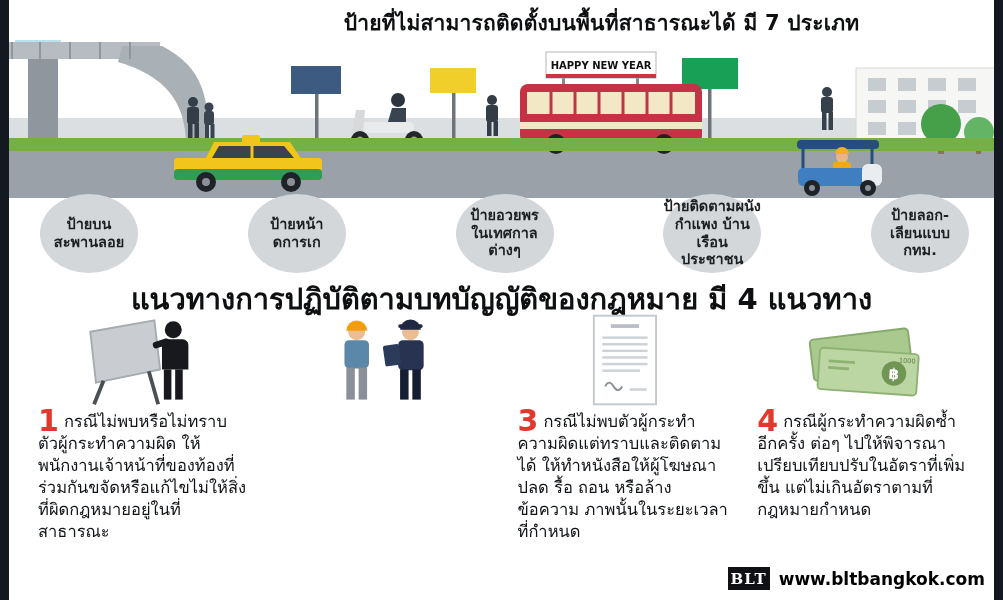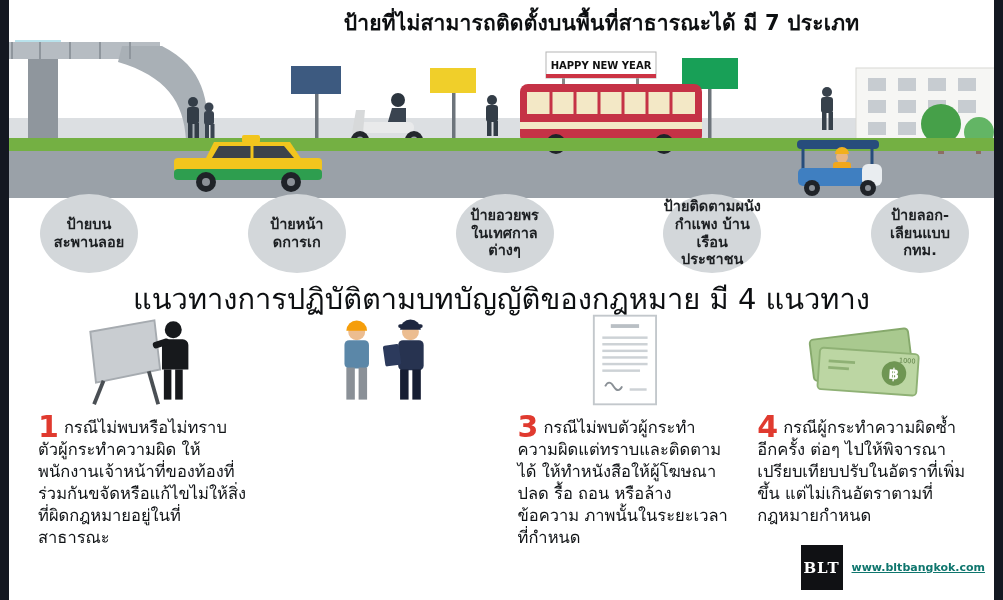--- a/index.html
+++ b/index.html
@@ -26,41 +26,41 @@
   }
   .circle{
     width:98px;height:79px;border-radius:50%;
     background:#d3d7da;
     display:flex;align-items:center;justify-content:center;
     text-align:center;font-size:14.5px;font-weight:600;line-height:1.22;
     color:#1c1f22;white-space:pre-line;flex:0 0 auto;
   }
   .guide-title{
     position:absolute;top:276px;left:0;right:0;text-align:center;
-    font-size:29px;font-weight:normal;color:#0d0f11;white-space:nowrap;
+    font-size:29px;font-weight:bold;color:#0d0f11;white-space:nowrap;
   }
   .guides{
     position:absolute;top:312px;left:38px;right:32px;
     display:grid;grid-template-columns:repeat(4,1fr);gap:26px;
   }
   .illus{height:96px;display:flex;align-items:flex-end;justify-content:center;}
-  .gtext{margin-top:9px;font-size:16.5px;line-height:1.33;color:#111417;}
+  .gtext{margin-top:3px;font-size:16.5px;line-height:1.33;color:#111417;}
   .gnum{color:#e03a2f;font-weight:bold;font-size:30px;vertical-align:-4px;margin-right:5px;line-height:0;}
 
   .footer{
     position:absolute;right:18px;bottom:10px;z-index:40;
     display:flex;align-items:center;gap:9px;
   }
   .blt-box{
-    background:#101114;color:#ffffff;width:42px;height:45px;
+    background:#101114;color:#ffffff;width:42px;height:23px;
     display:flex;align-items:center;justify-content:center;
     font-family:"DejaVu Serif","Liberation Serif",serif;
     font-weight:bold;font-size:15px;letter-spacing:1px;
   }
-  .site{font-weight:bold;font-size:11px;color:#0f766e;text-decoration:underline;}
+  .site{font-weight:bold;font-size:17px;color:#000000;}
 </style>
 </head>
 <body>
 
 <div class="edge left"></div>
 <div class="edge right"></div>
 
 <div class="main-title">ป้ายที่ไม่สามารถติดตั้งบนพื้นที่สาธารณะได้ มี 7 ประเภท</div>
 
 <svg class="scene" viewBox="0 0 1003 158" aria-hidden="true">

